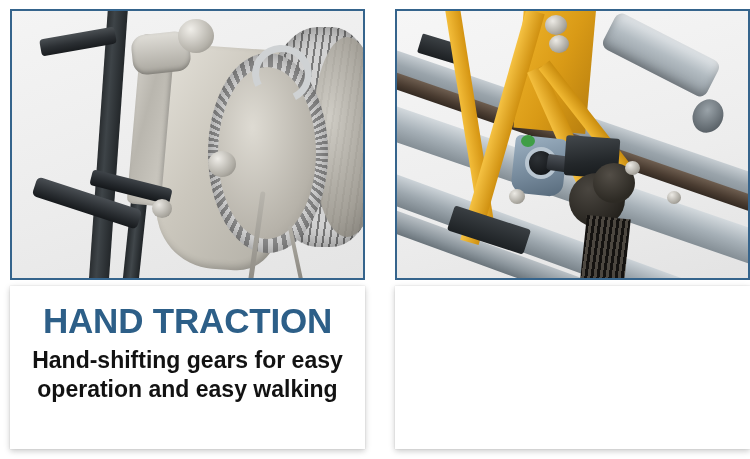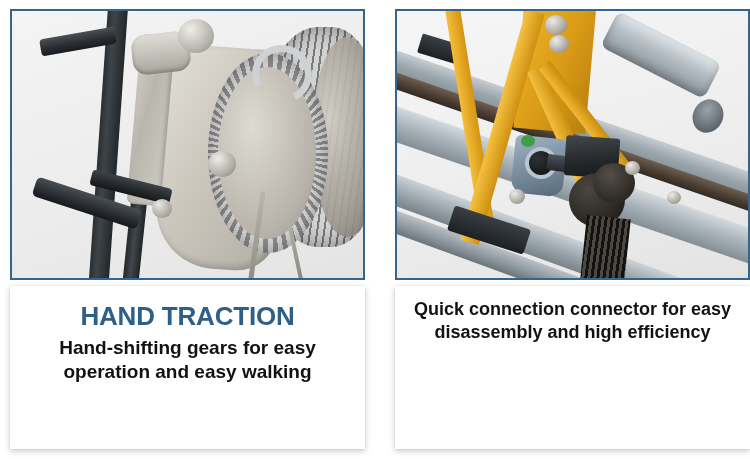--- a/index.html
+++ b/index.html
@@ -415,36 +415,36 @@
     justify-content: flex-start;
     padding: 12px 8px 0 8px;
   }
   .column.right .text-card {
     left: 20px;
   }
 
   .card-title {
     color: #2d5f88;
     font-weight: bold;
-    font-size: 26px;
+    font-size: 35px;
     line-height: 1.05;
     letter-spacing: -0.2px;
     text-align: center;
     margin: 5px 0 6px 0;
     white-space: nowrap;
   }
   .column.right .card-title {
     font-size: 27.5px;
     letter-spacing: -0.6px;
   }
 
   .card-sub {
     color: #121212;
     font-weight: bold;
-    font-size: 19px;
+    font-size: 23px;
     line-height: 1.25;
     text-align: center;
     margin: 0;
     max-width: 330px;
   }
   .column.right .card-sub {
     font-size: 18px;
     line-height: 1.28;
   }
 </style>
@@ -513,17 +513,16 @@
         <div class="r-spline"></div>
         <div class="r-bolt1"></div>
         <div class="r-bolt2"></div>
         <div class="r-bolt3"></div>
         <div class="r-bolt4"></div>
         <div class="r-bolt5"></div>
       </div>
     </div>
 
     <div class="text-card">
-      <div class="card-sub">Quick connection connector for easy disassembly and high efficiency</div>
     </div>
   </div>
 
 </div>
 
 </body></html>

